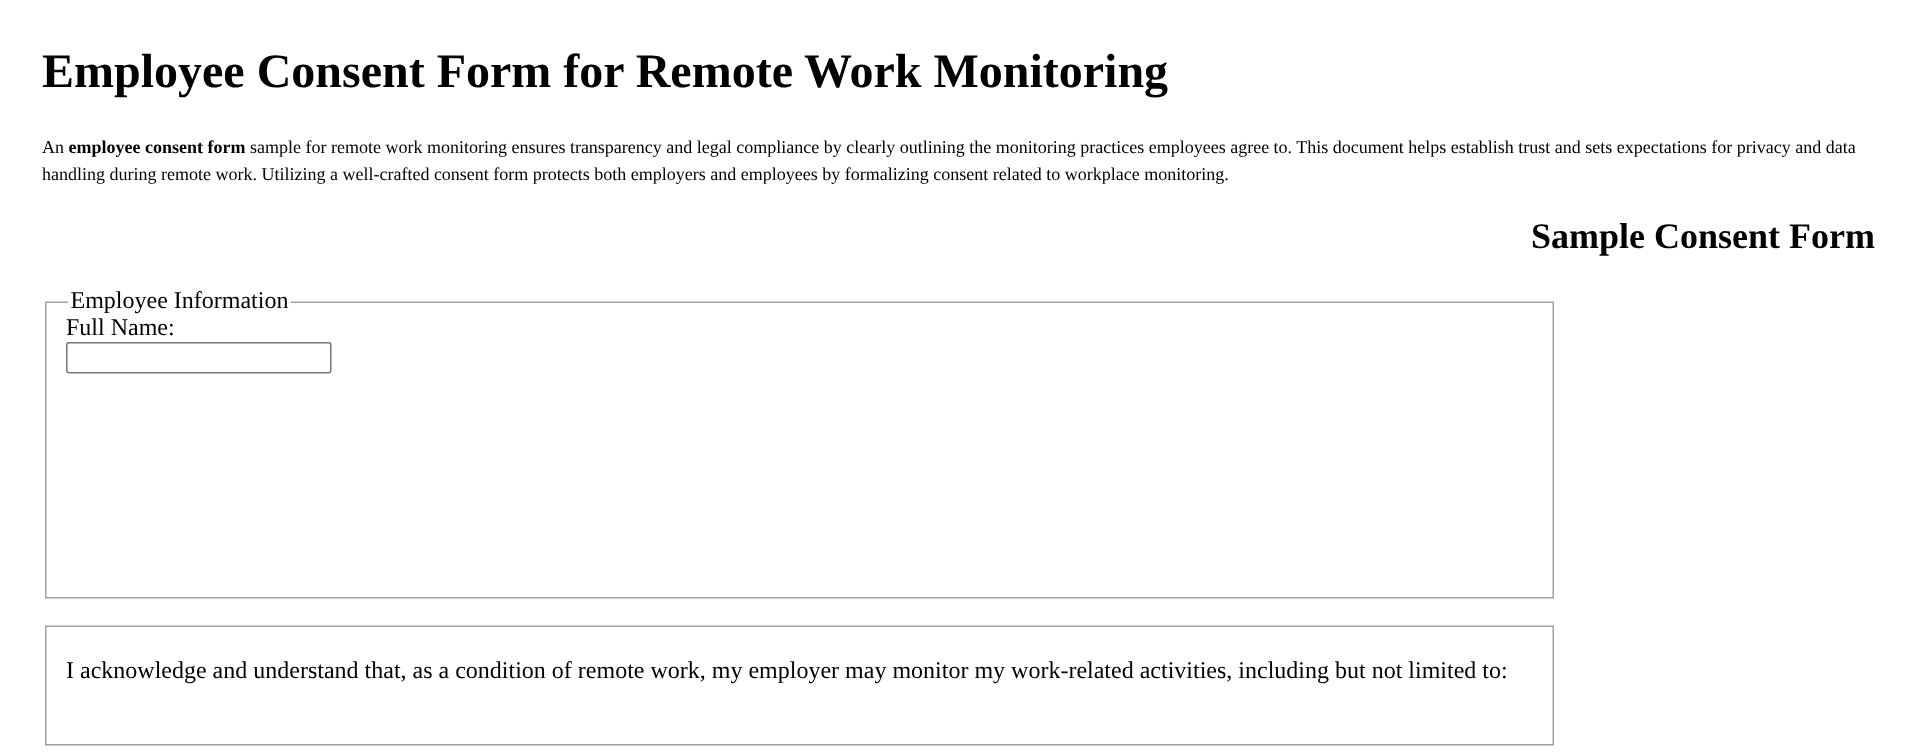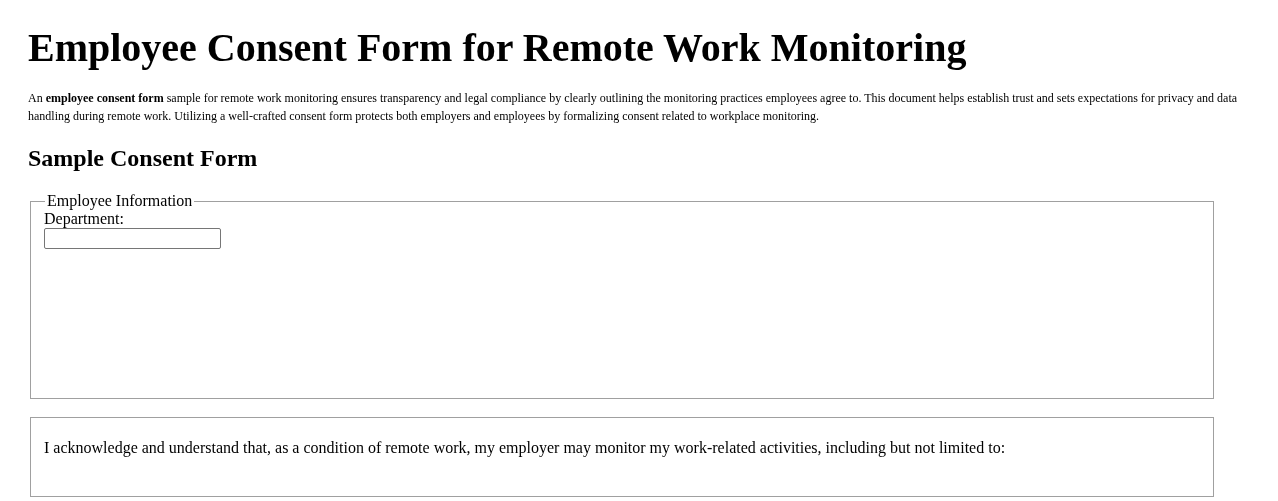--- a/index.html
+++ b/index.html
@@ -7,42 +7,43 @@
       font-family: "Liberation Serif", "DejaVu Serif", serif;
       font-size: 16px;
       color: #000000;
       padding: 0 28px 0 28px;
       width: 1222px;
       height: 501px;
       overflow: hidden;
       position: relative;
     }
     h1 {
-      font-size: 40px;
+      font-size: 32px;
       font-weight: bold;
       margin: 29px 0 0 0;
       line-height: 37px;
     }
     p.intro {
       margin: 23px 0 0 0;
       line-height: 18px;
       font-size: 12px;
     }
     h2 {
       font-size: 24px;
       font-weight: bold;
       margin: 19px 0 0 0;
       line-height: 28px;
+      text-align: right;
     }
     fieldset {
       border: 1px solid #a0a0a0;
       margin: 20px 2px 0 2px;
       padding: 0 3px 0 13px;
       box-sizing: border-box;
-      width: 1184px;
+      width: 1006px;
     }
     fieldset.info { height: 207px; margin-top: 20px; }
     fieldset.consent { height: 80px; margin-top: 18px; }
     legend {
       padding: 0 2px;
       margin-left: 1px;
       font-size: 16px;
     }
     .field { margin: 0; }
     .field label {
@@ -75,20 +76,20 @@
 
 <h1>Employee Consent Form for Remote Work Monitoring</h1>
 
 <p class="intro"><span>An </span><strong>employee consent form</strong><span> sample for remote work monitoring ensures transparency and legal compliance by clearly outlining the monitoring practices employees agree to. This document helps establish trust and sets expectations for privacy and data handling during remote work. Utilizing a well-crafted consent form protects both employers and employees by formalizing consent related to workplace monitoring.</span></p>
 
 <h2>Sample Consent Form</h2>
 
 <fieldset class="info">
   <legend>Employee Information</legend>
   <div class="field">
-    <label for="department">Department:</label>
-    <input id="department" type="text" value="" style="">
+    <label for="full-name">Full Name:</label>
+    <input id="full-name" type="text" value="" style="">
   </div>
 </fieldset>
 
 <fieldset class="consent">
   <p class="consent-text">I acknowledge and understand that, as a condition of remote work, my employer may monitor my work-related activities, including but not limited to:</p>
 </fieldset>
 
 </body></html>

